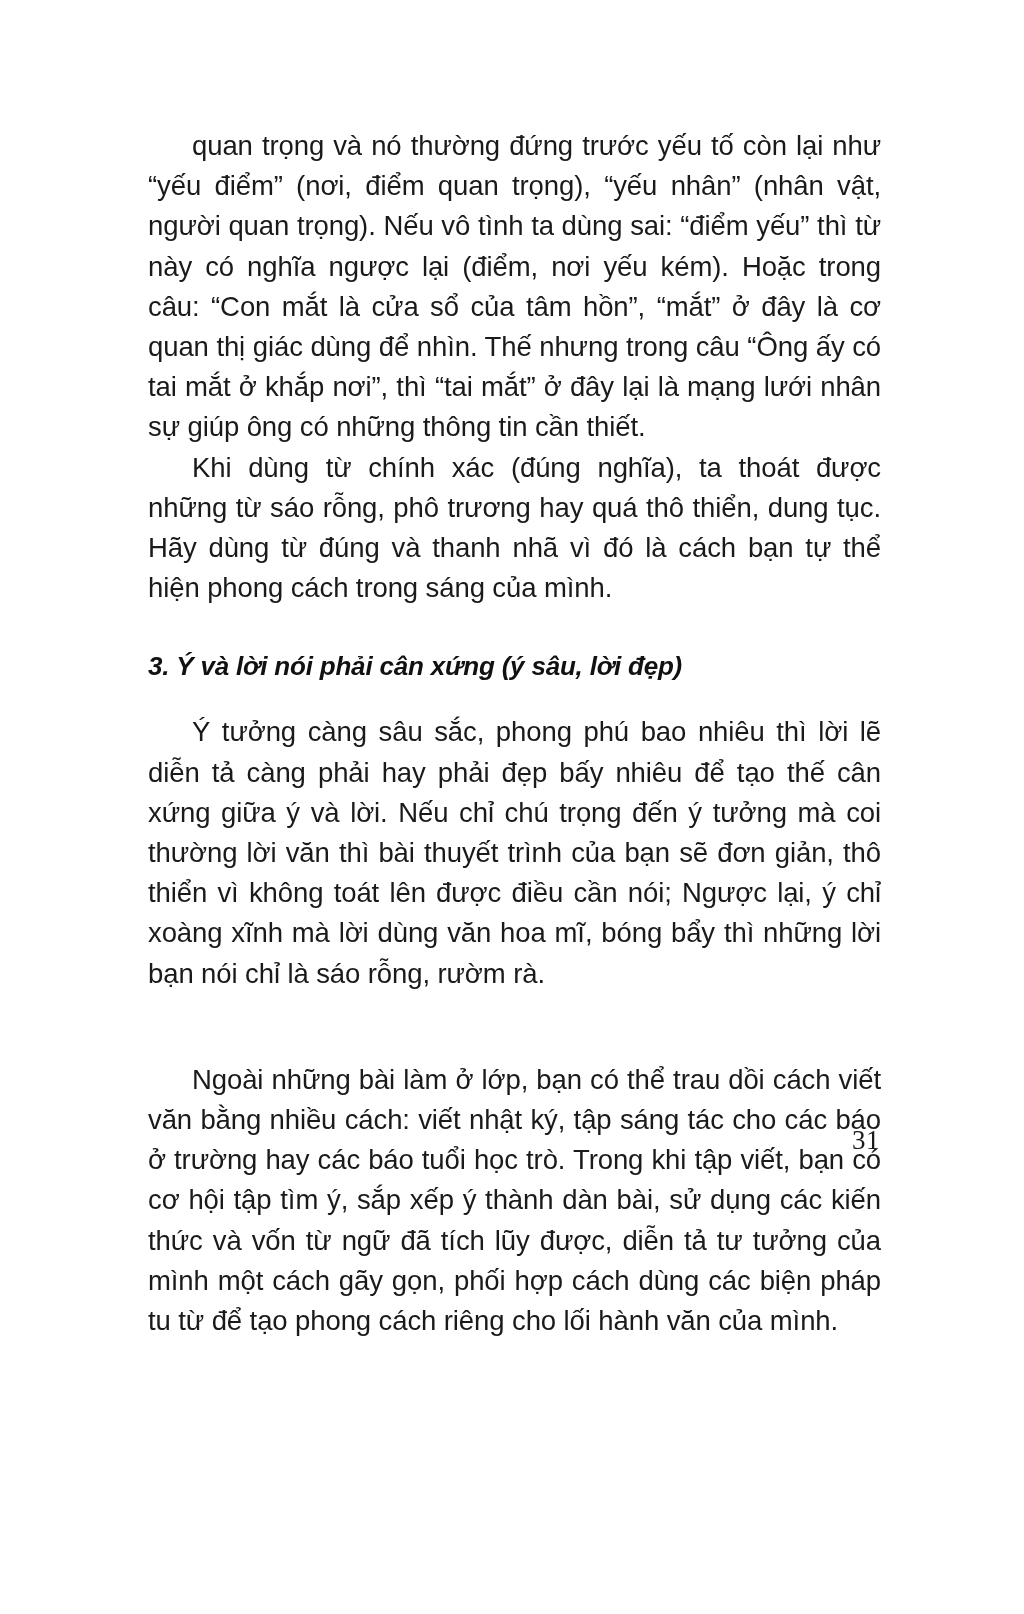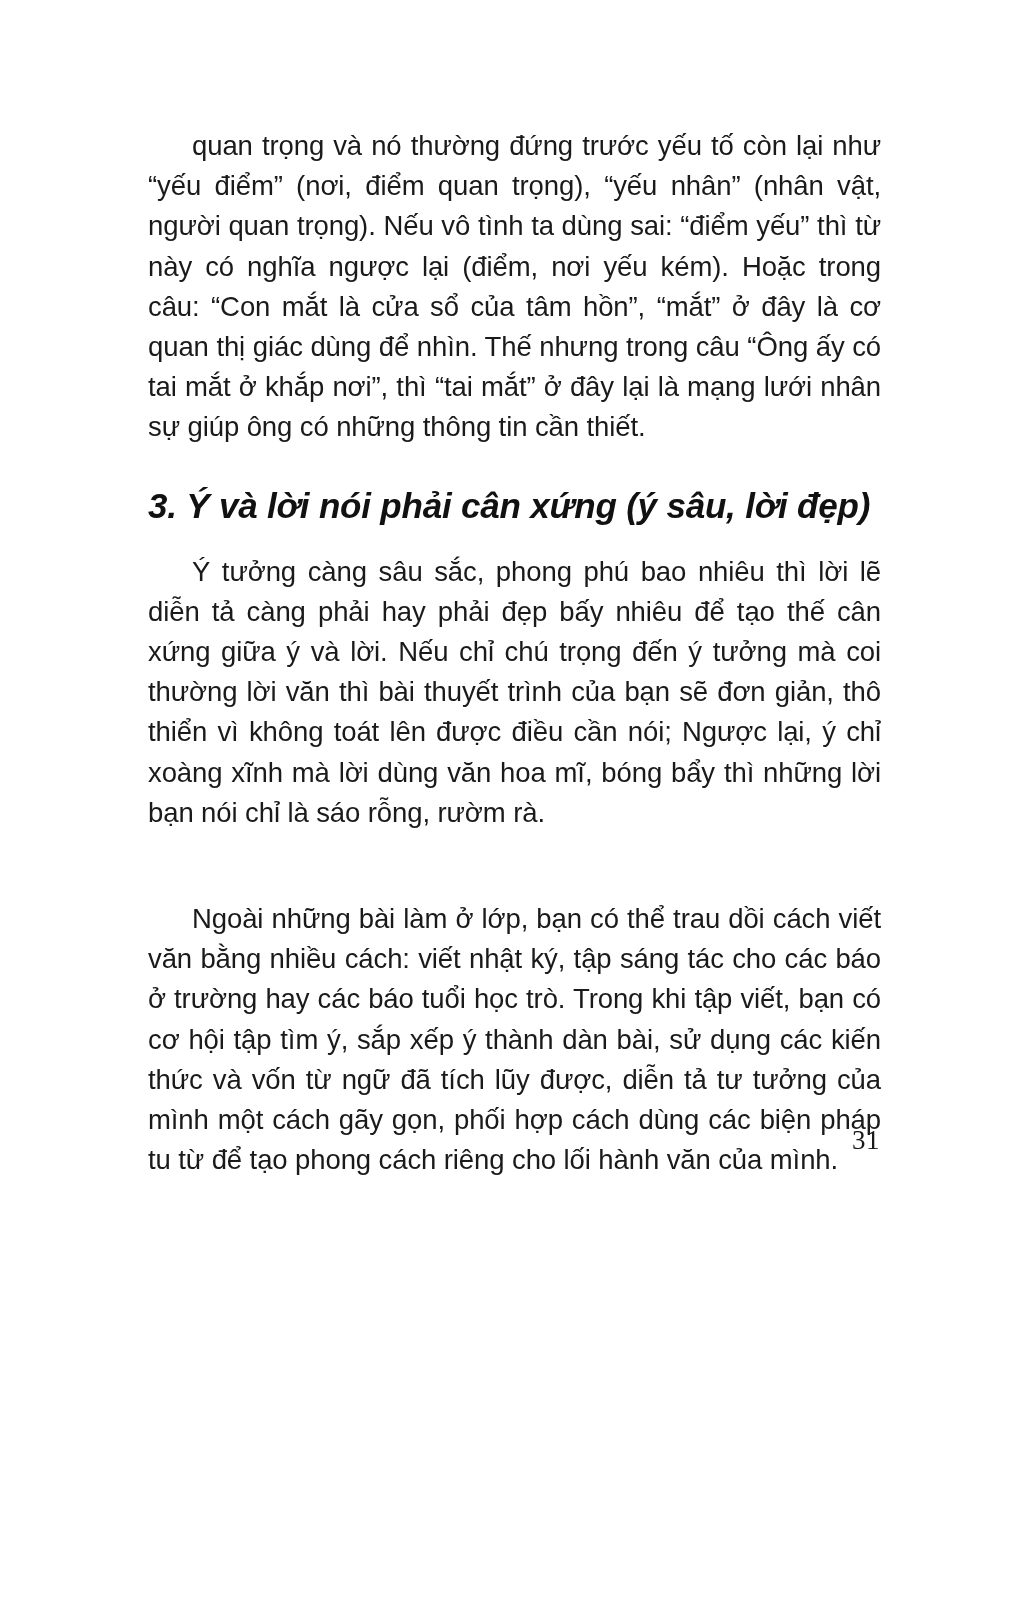--- a/index.html
+++ b/index.html
@@ -42,21 +42,21 @@
     text-indent: 44px;
     letter-spacing: -0.1px;
     word-spacing: 0px;
     font-weight: 400;
     color: #1a1a1a;
     -webkit-font-smoothing: antialiased;
   }
 
   h2.section-heading {
     margin: 0;
-    font-size: 35px;
+    font-size: 26px;
     line-height: 40px;
     font-weight: bold;
     font-style: italic;
     text-align: left;
     color: #111111;
     letter-spacing: -0.2px;
   }
 
   
   .gap-before-h3 { height: 38px; }
@@ -78,20 +78,21 @@
 </style>
 </head>
 <body>
 
 <div class="page">
 
   <div class="content">
 
     <p class="body-para">quan trọng và nó thường đứng trước yếu tố còn lại như “yếu điểm” (nơi, điểm quan trọng), “yếu nhân” (nhân vật, người quan trọng). Nếu vô tình ta dùng sai: “điểm yếu” thì từ này có nghĩa ngược lại (điểm, nơi yếu kém). Hoặc trong câu: “Con mắt là cửa sổ của tâm hồn”, “mắt” ở đây là cơ quan thị giác dùng để nhìn. Thế nhưng trong câu “Ông ấy có tai mắt ở khắp nơi”, thì “tai mắt” ở đây lại là mạng lưới nhân sự giúp ông có những thông tin cần thiết.</p>
 
+    <p class="body-para">Khi dùng từ chính xác (đúng nghĩa), ta thoát được những từ sáo rỗng, phô trương hay quá thô thiển, dung tục. Hãy dùng từ đúng và thanh nhã vì đó là cách bạn tự thể hiện phong cách trong sáng của mình.</p>
 
     <div class="gap-before-h3"></div>
 
     <h2 class="section-heading">3. Ý và lời nói phải cân xứng (ý sâu, lời đẹp)</h2>
 
     <div class="gap-after-h3"></div>
 
     <p class="body-para">Ý tưởng càng sâu sắc, phong phú bao nhiêu thì lời lẽ diễn tả càng phải hay phải đẹp bấy nhiêu để tạo thế cân xứng giữa ý và lời. Nếu chỉ chú trọng đến ý tưởng mà coi thường lời văn thì bài thuyết trình của bạn sẽ đơn giản, thô thiển vì không toát lên được điều cần nói; Ngược lại, ý chỉ xoàng xĩnh mà lời dùng văn hoa mĩ, bóng bẩy thì những lời bạn nói chỉ là sáo rỗng, rườm rà.</p>
 
     <div class="gap-before-h4"></div>

